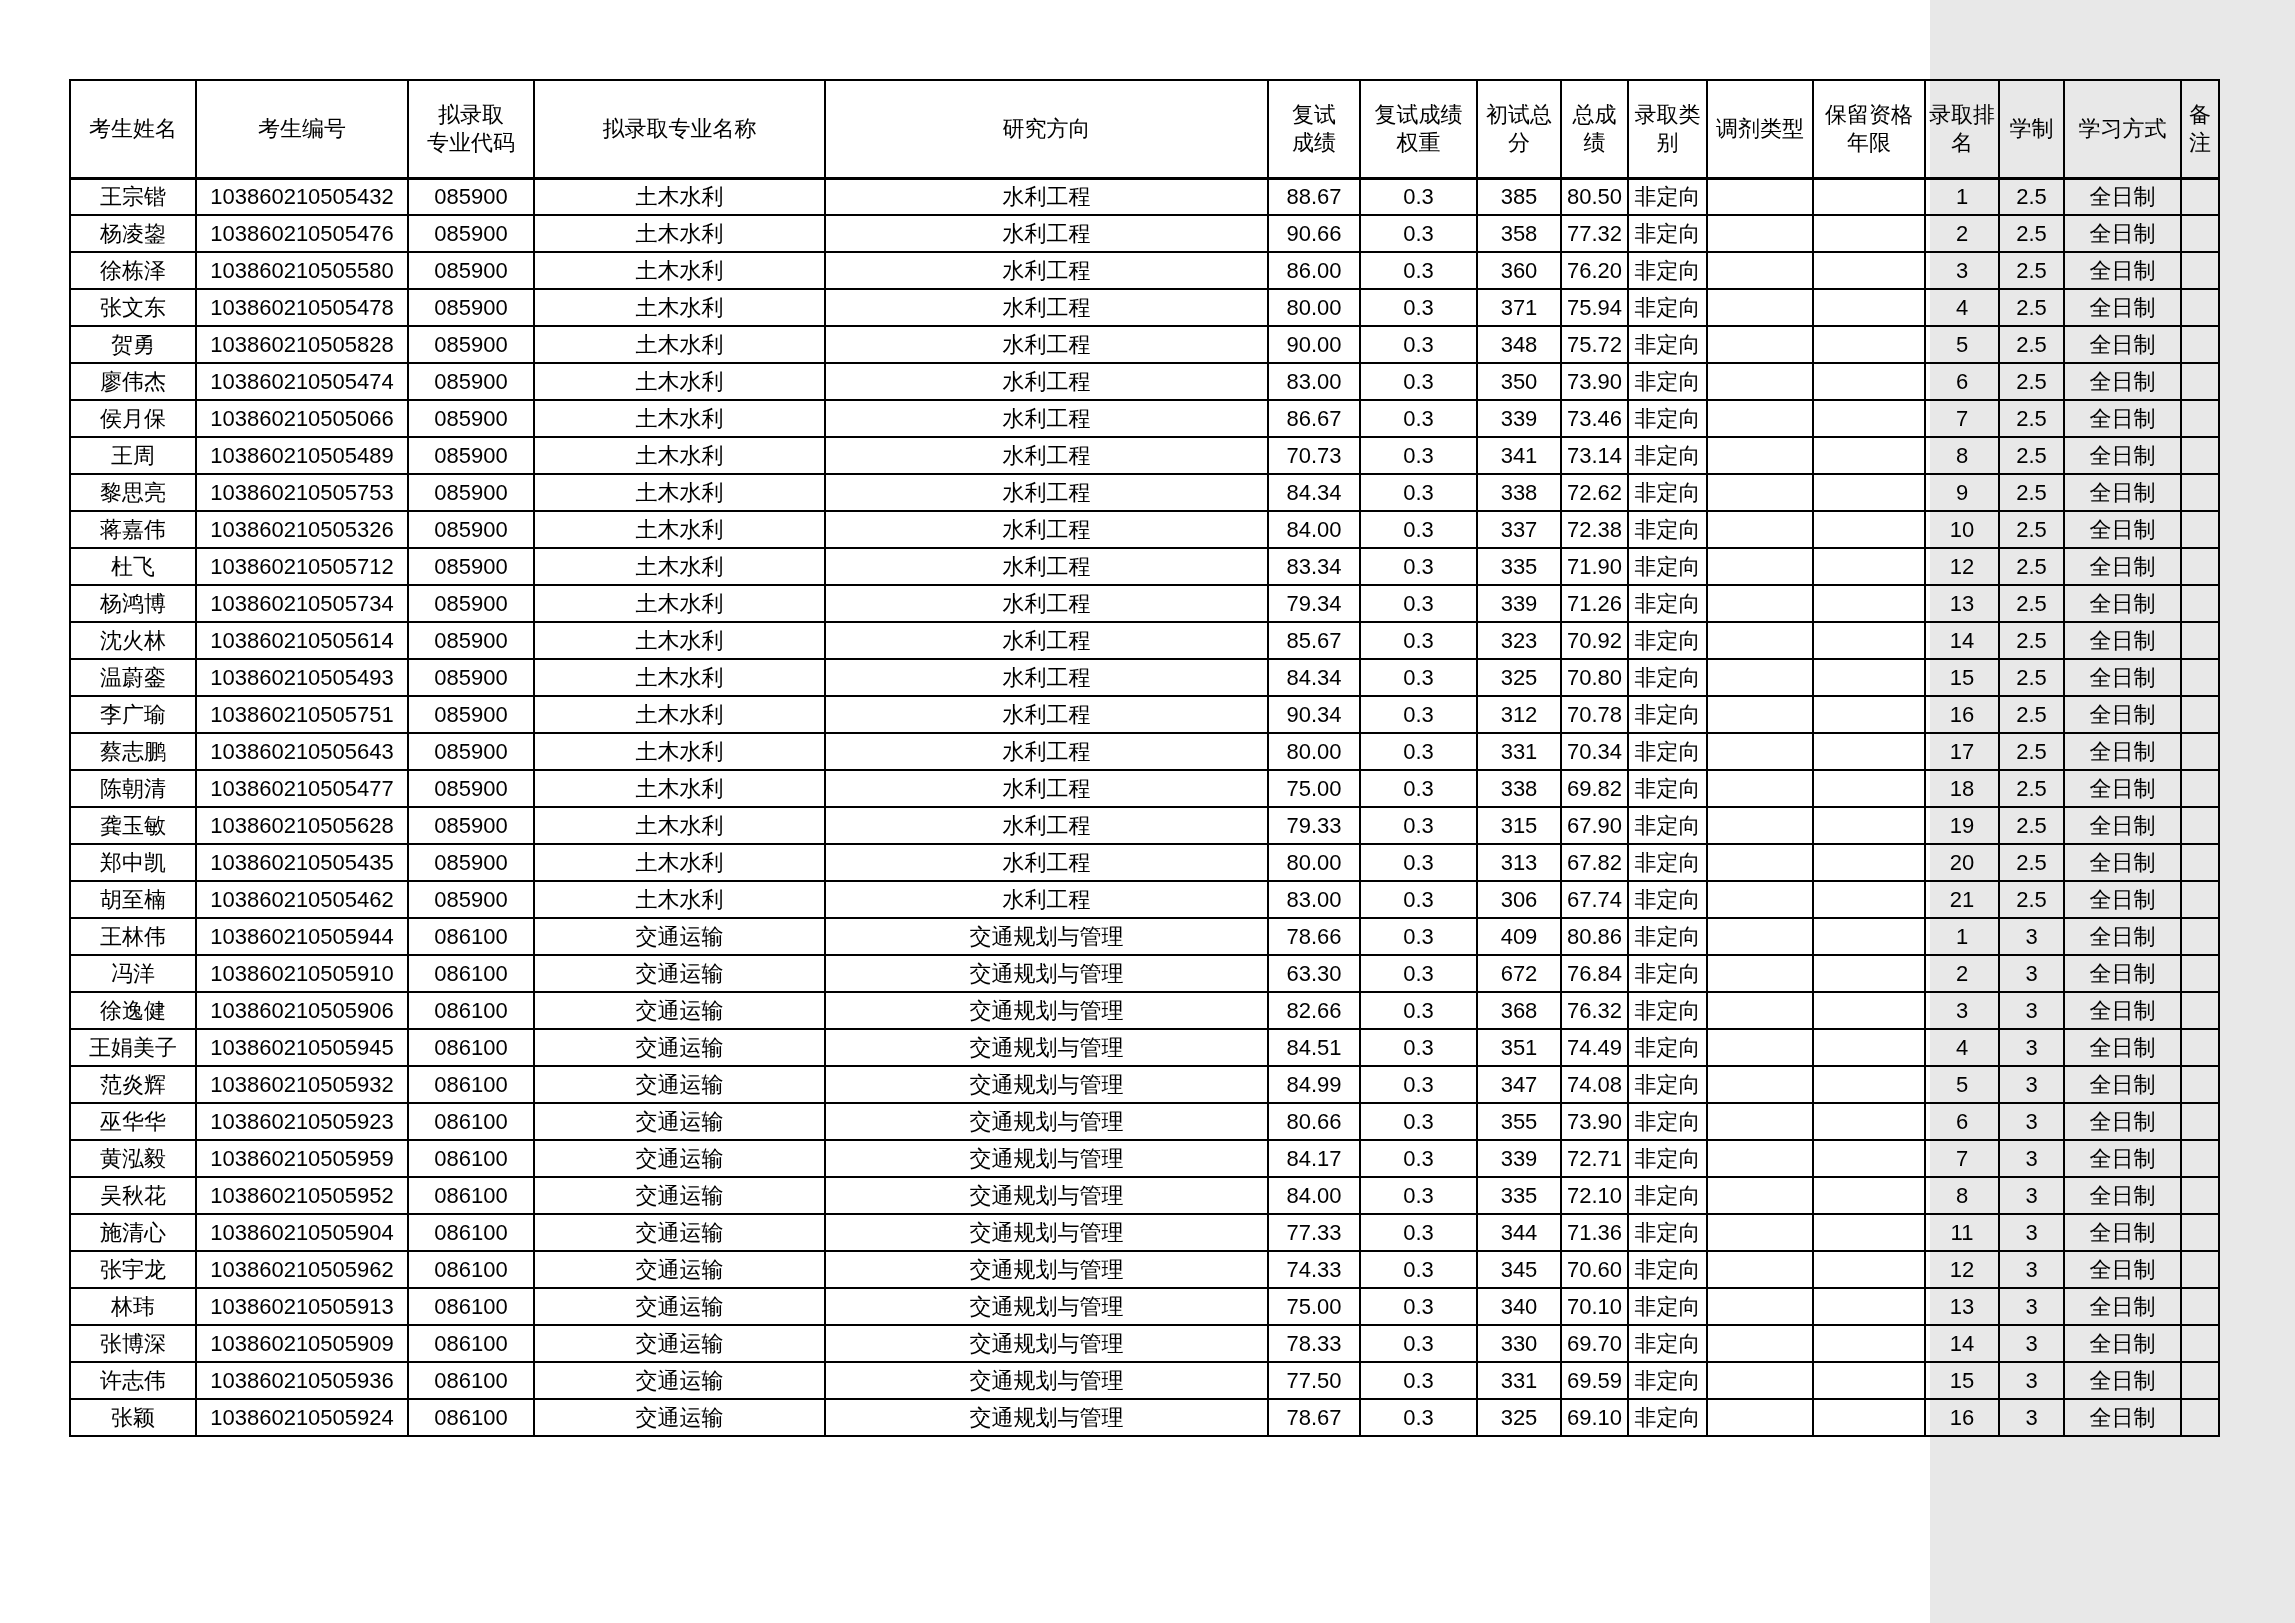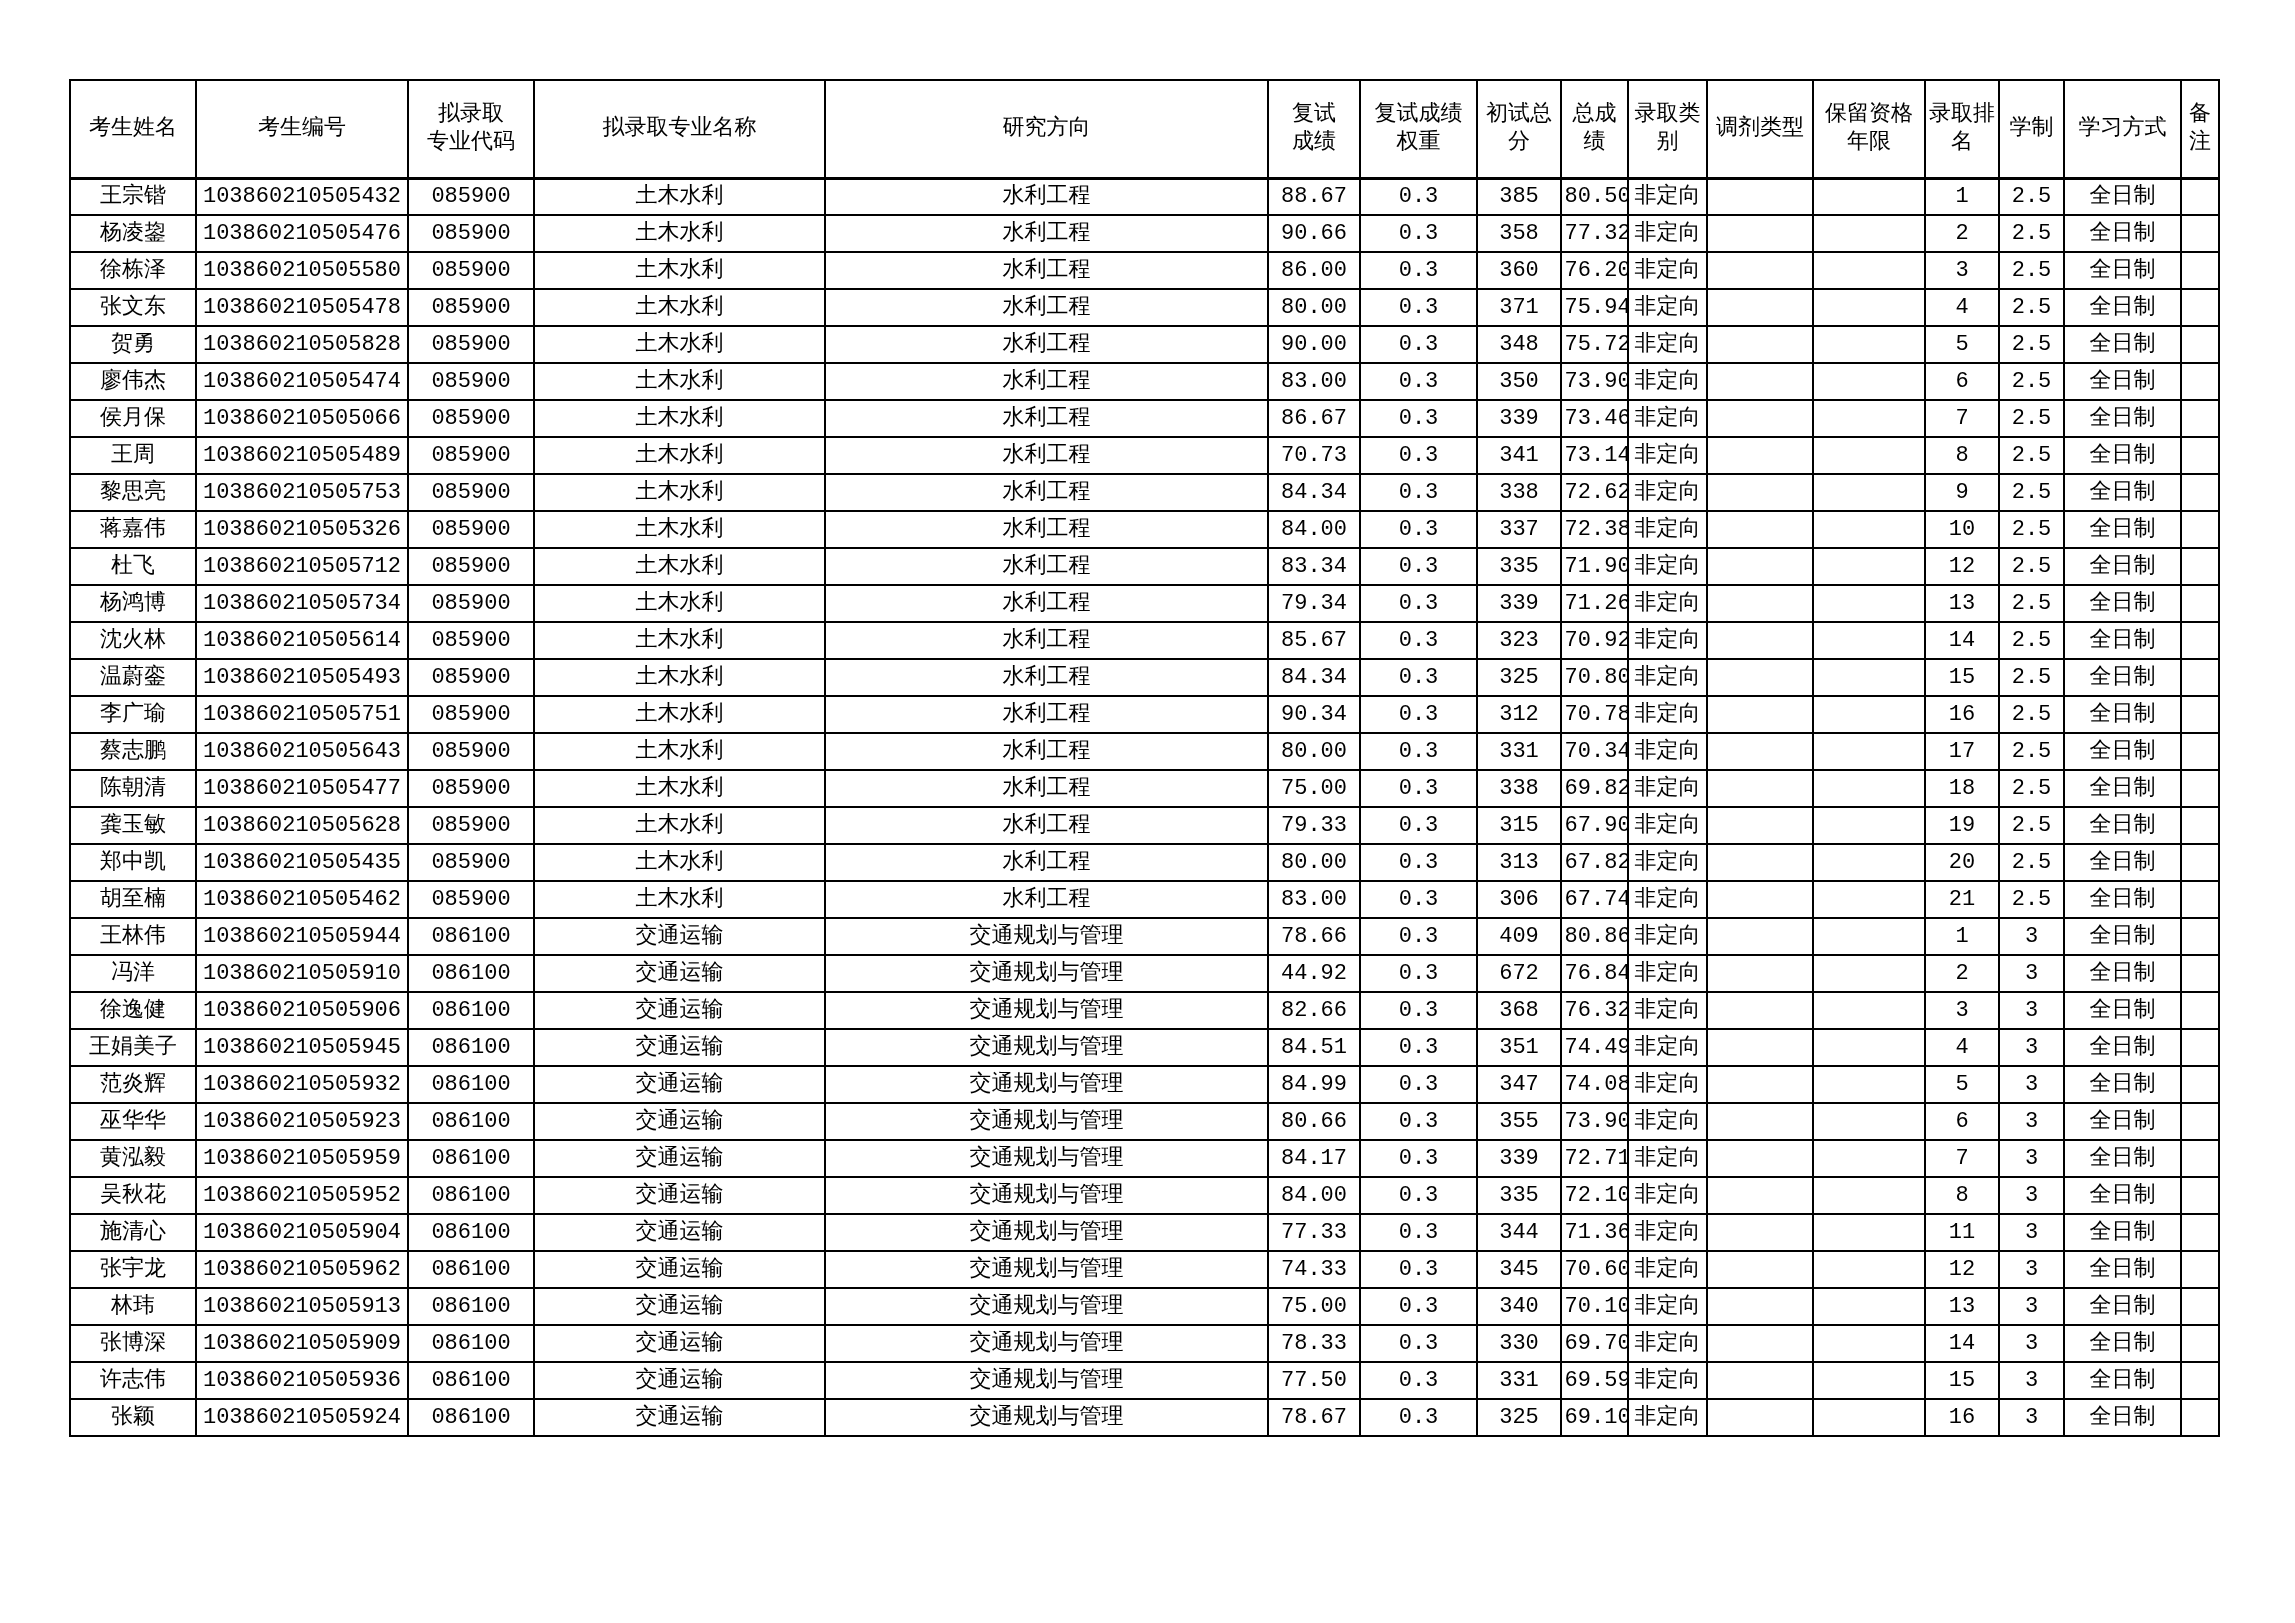--- a/index.html
+++ b/index.html
@@ -1,21 +1,21 @@
 <!DOCTYPE html>
 <html style="font-size:10.5px"><head>
 <meta charset="utf-8">
 <style>
   html,body{margin:0;padding:0;background:#e8e8e8;}
   .page{
     position:relative;
-    width:2295px;
+    width:1930px;
     height:1623px;
     background:#ffffff;
-    font-family:Liberation Mono, monospace;
+    font-family:Liberation Sans, sans-serif;
     color:#000000;
   }
   table.admission{
     position:absolute;
     left:69px;
     top:79px;
     border-collapse:collapse;
     table-layout:fixed;
     width:2135px;
     border:2.6px solid #000;
@@ -469,21 +469,21 @@
           <td>3</td>
           <td>全日制</td>
           <td></td>
         </tr>
         <tr>
           <td>冯洋</td>
           <td>103860210505910</td>
           <td>086100</td>
           <td>交通运输</td>
           <td>交通规划与管理</td>
-          <td>44.92</td>
+          <td>63.30</td>
           <td>0.3</td>
           <td>672</td>
           <td>76.84</td>
           <td>非定向</td>
           <td></td>
           <td></td>
           <td>2</td>
           <td>3</td>
           <td>全日制</td>
           <td></td>

